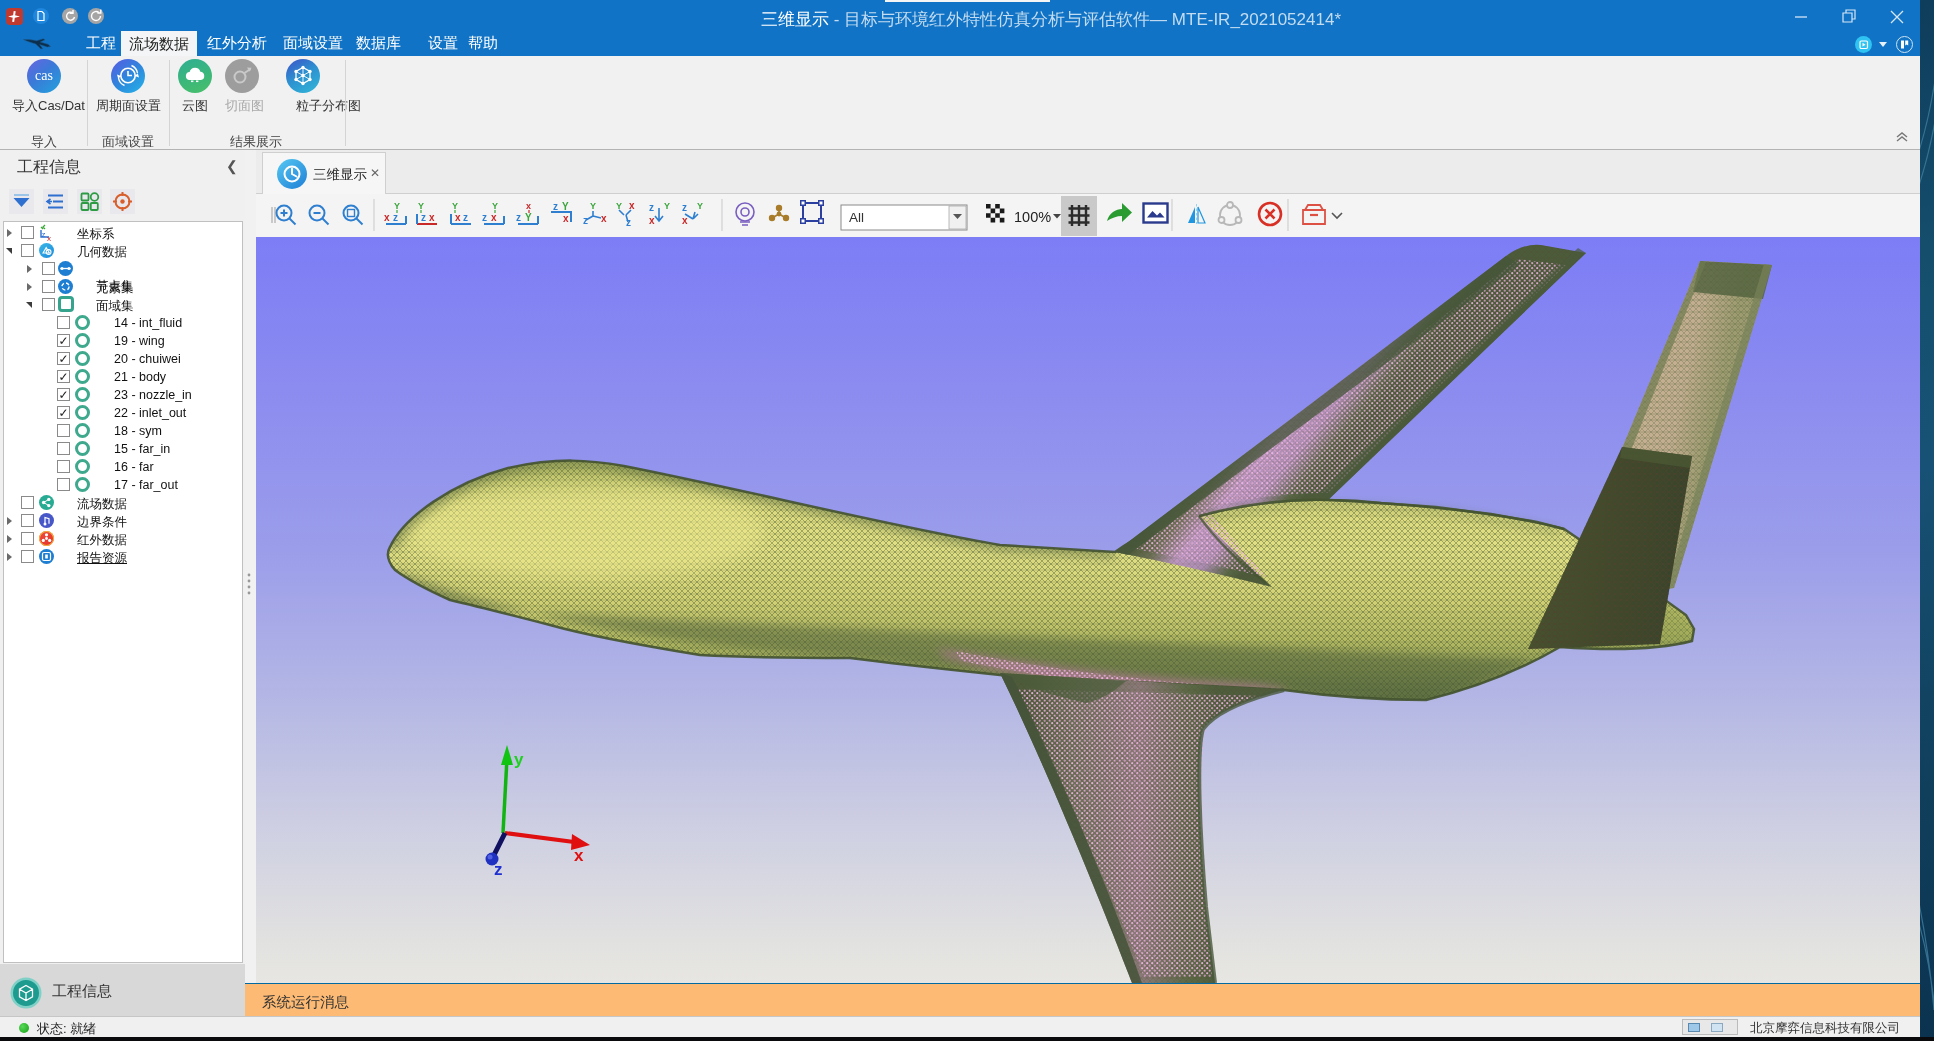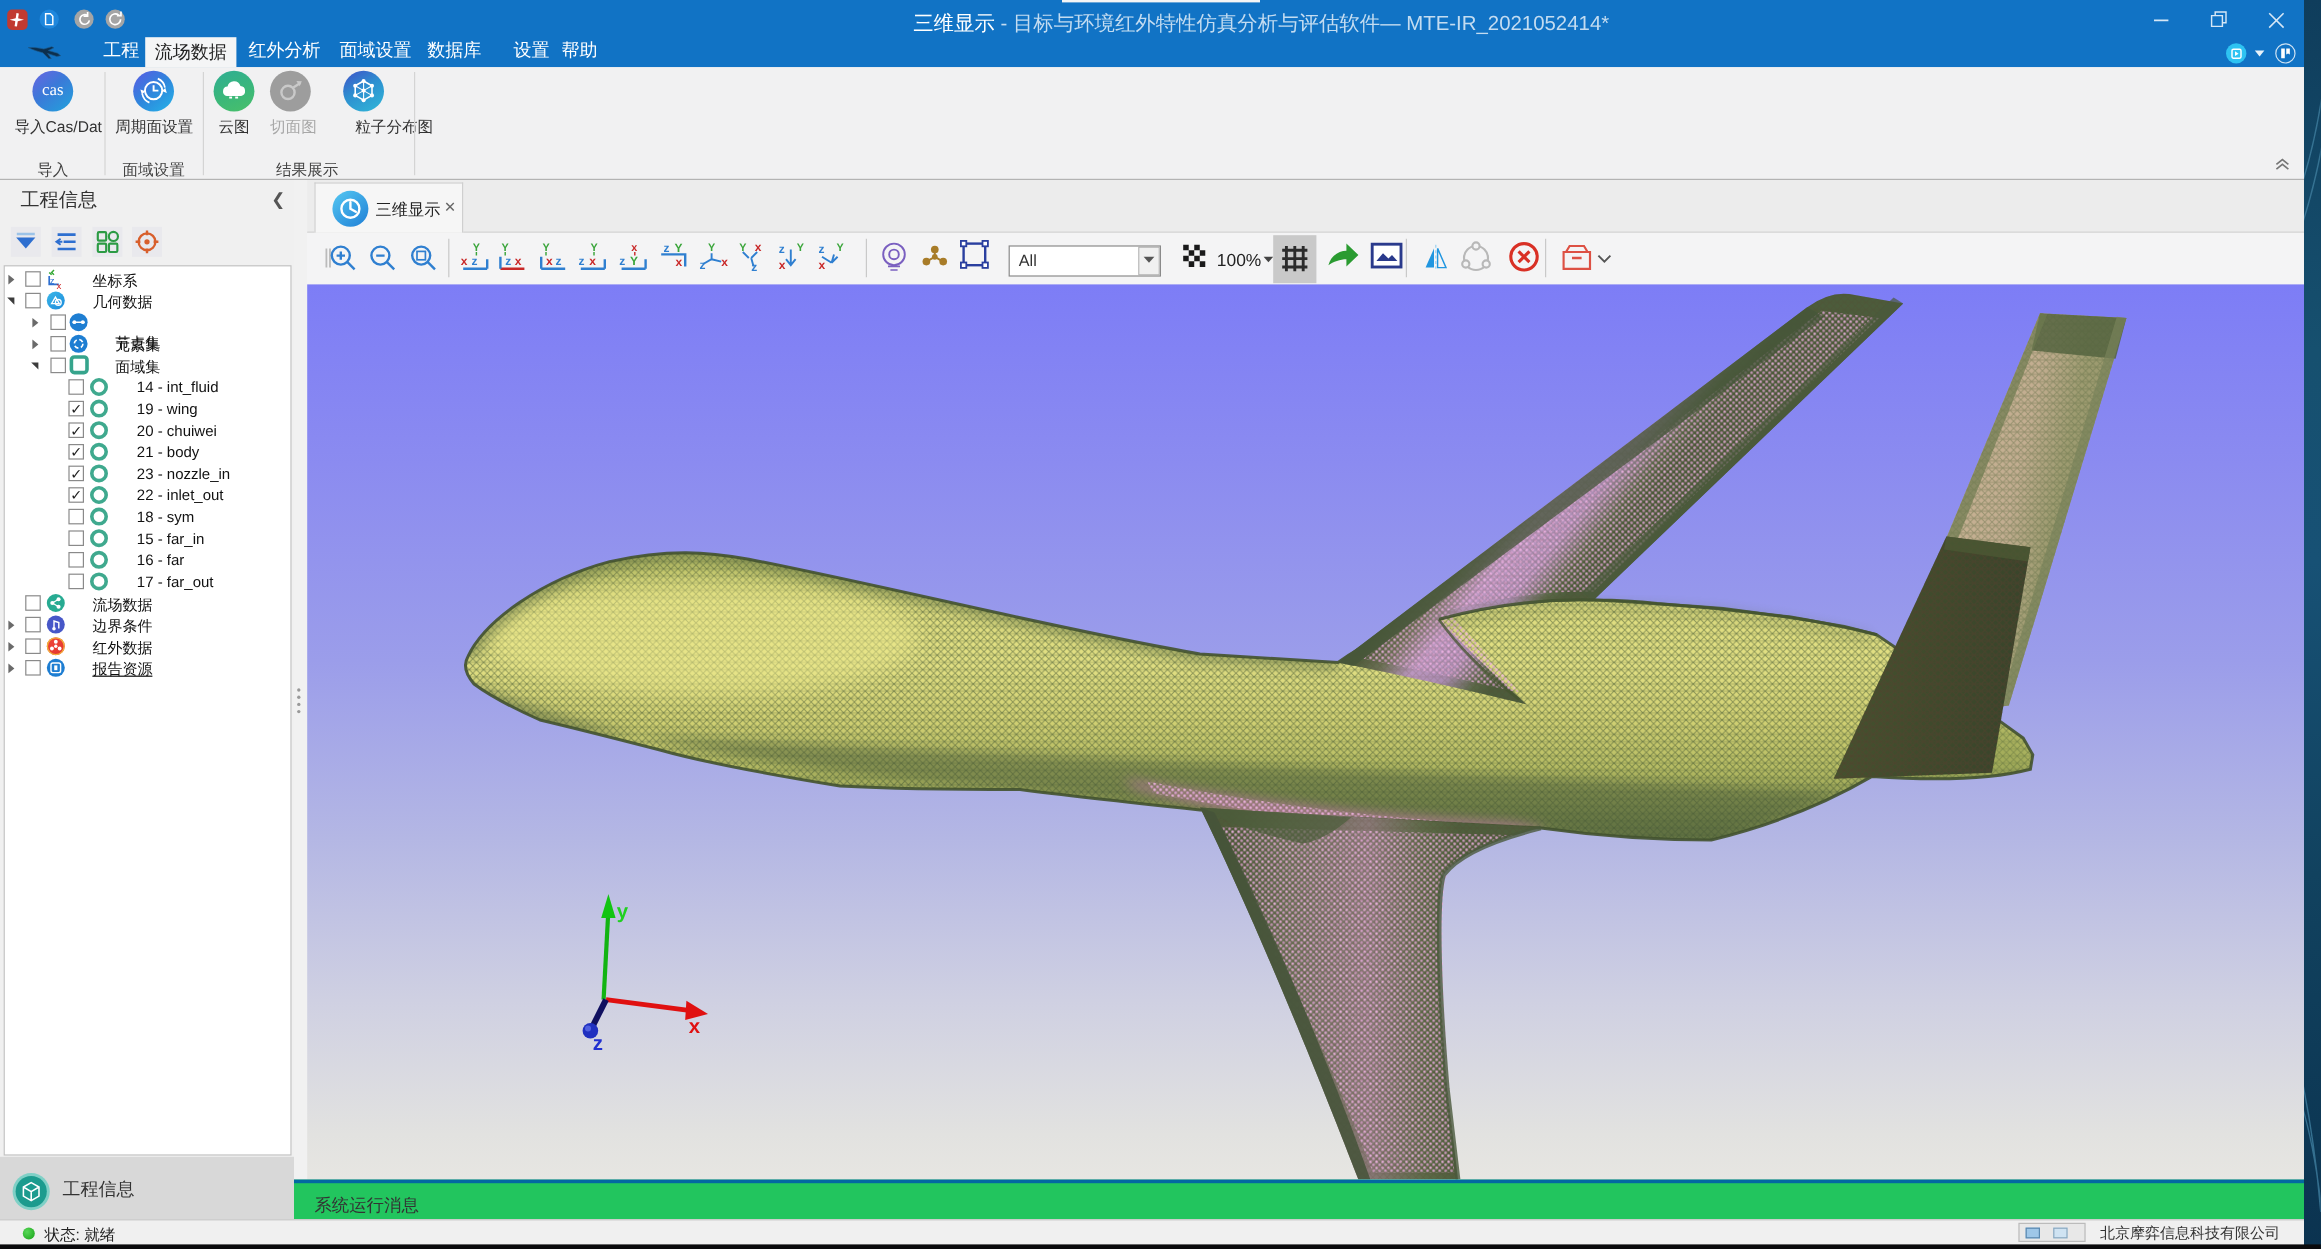--- a/index.html
+++ b/index.html
@@ -35,21 +35,21 @@
 .tico { position:absolute; top:1px; width:15px; height:15px; border-radius:50%; }
 .ttxt { position:absolute; top:2px; white-space:nowrap; }
 .ring { position:absolute; top:1px; width:15px; height:15px; border-radius:50%; border:3.5px solid #3fa98e; background:#fff; }
 #lp-bottom { position:absolute; left:0; top:964px; width:245px; height:53px; background:#d8d8d8; }
 
 #tabbar { position:absolute; left:256px; top:150px; width:1664px; height:44px; background:#ececec; border-bottom:1px solid #cfcfcf; }
 #tab1 { position:absolute; left:6px; top:2px; width:124px; height:42px; background:#f6f6f6; border:1px solid #cfcfcf; border-bottom:none; }
 #vtoolbar { position:absolute; left:256px; top:194px; width:1664px; height:43px; background:#f4f4f5; }
 #viewport { position:absolute; left:256px; top:237px; width:1664px; height:746px;
   background:linear-gradient(#7d7df6 0%, #8b8bf0 20%, #9b9dea 42%, #b4b7e4 62%, #cfd0e2 80%, #e2e2e0 95%, #e7e6e2 100%); }
-#msgbar { position:absolute; left:245px; top:983px; width:1675px; height:33px; background:#22c55e; border-top:3px solid #0369a1; }
+#msgbar { position:absolute; left:245px; top:983px; width:1675px; height:33px; background:#fdba74; border-top:1px solid #0369a1; }
 #statusbar { position:absolute; left:0; top:1016px; width:1920px; height:21px; background:#f0f0f0; border-top:1px solid #c6c6c6; }
 #bottomstrip { position:absolute; left:0; top:1037px; width:1934px; height:4px; background:#0a0a0c; }
 #wallpaper { position:absolute; left:1920px; top:0; width:14px; height:1041px; background:linear-gradient(180deg,#0f3d5c 0%,#16506f 28%,#175175 45%,#11425f 70%,#0b3350 100%); overflow:hidden; }
 </style>
 </head>
 <body>
 <div id="app">
 
   <div id="titlebar"></div>
   <div style="position:absolute;left:885px;top:0;width:165px;height:2px;background:#f5f5f5;"></div>

